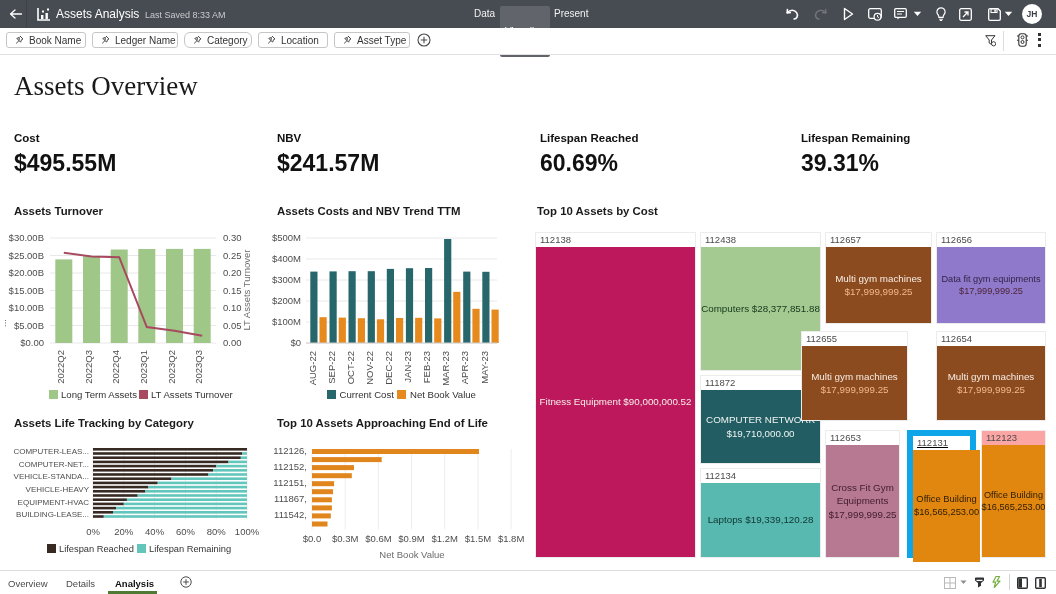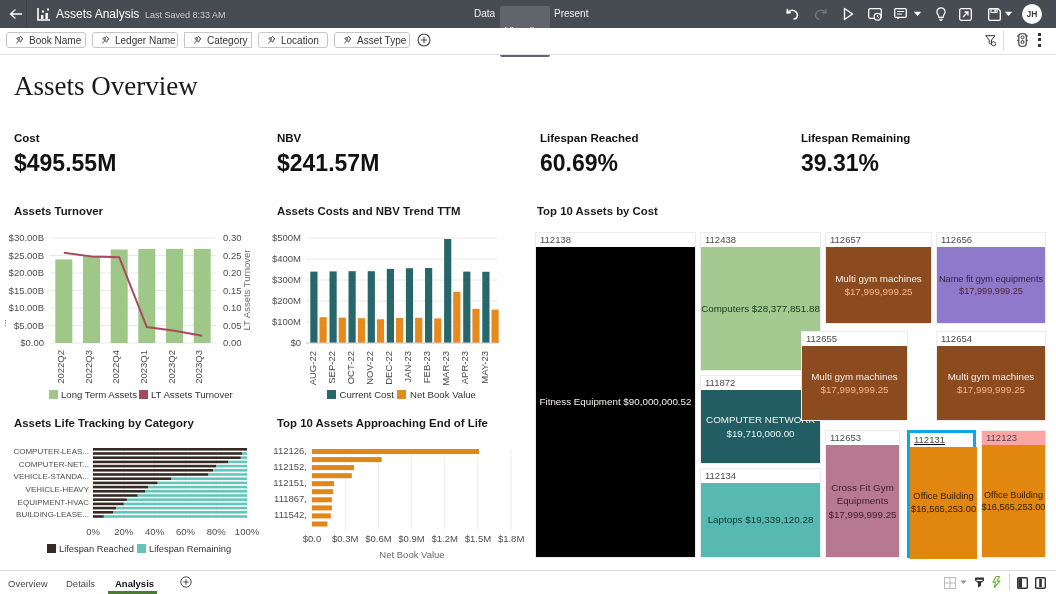--- a/index.html
+++ b/index.html
@@ -67,21 +67,21 @@
       <path d="M0.8 0.8 L4.5 5 L8.2 0.8 Z" fill="#fff"></path>
     </svg>
 <div class="abs" style="left:1022px;top:4px;width:20px;height:20px;border-radius:50%;background:#fff;color:#3b3f45;font-size:8.5px;font-weight:bold;text-align:center;line-height:20px;">JH</div>
 <div class="abs" style="left:0;top:28px;width:1056px;height:27px;background:#fff;border-bottom:1px solid #e2e2e2;"></div>
 <div class="abs" style="left:6px;top:32px;width:80px;height:16px;border:1px solid #c6c6c6;border-radius:3px;display:flex;align-items:center;padding-left:7px;font-size:10px;color:#333;"><svg width="10" height="10" style="margin-right:5px;flex:none">
         <path d="M6 1 L9 4 L7.6 4.6 L6.6 7.2 L5 5.6 L2.2 8.4 M5 5.6 L2.8 3.4 L5.4 2.4 Z" stroke="#4a4a4a" stroke-width="1" fill="none" stroke-linejoin="round"></path>
       </svg>Book Name</div>
 <div class="abs" style="left:92px;top:32px;width:86px;height:16px;border:1px solid #c6c6c6;border-radius:3px;display:flex;align-items:center;padding-left:7px;font-size:10px;color:#333;"><svg width="10" height="10" style="margin-right:5px;flex:none">
         <path d="M6 1 L9 4 L7.6 4.6 L6.6 7.2 L5 5.6 L2.2 8.4 M5 5.6 L2.8 3.4 L5.4 2.4 Z" stroke="#4a4a4a" stroke-width="1" fill="none" stroke-linejoin="round"></path>
       </svg>Ledger Name</div>
-<div class="abs" style="left:184px;top:32px;width:68px;height:16px;border:1px solid #c6c6c6;border-radius:0;display:flex;align-items:center;padding-left:7px;font-size:10px;color:#333;"><svg width="10" height="10" style="margin-right:5px;flex:none">
+<div class="abs" style="left:184px;top:32px;width:68px;height:16px;border:1px solid #c6c6c6;border-radius:6px;display:flex;align-items:center;padding-left:7px;font-size:10px;color:#333;"><svg width="10" height="10" style="margin-right:5px;flex:none">
         <path d="M6 1 L9 4 L7.6 4.6 L6.6 7.2 L5 5.6 L2.2 8.4 M5 5.6 L2.8 3.4 L5.4 2.4 Z" stroke="#4a4a4a" stroke-width="1" fill="none" stroke-linejoin="round"></path>
       </svg>Category</div>
 <div class="abs" style="left:258px;top:32px;width:70px;height:16px;border:1px solid #c6c6c6;border-radius:3px;display:flex;align-items:center;padding-left:7px;font-size:10px;color:#333;"><svg width="10" height="10" style="margin-right:5px;flex:none">
         <path d="M6 1 L9 4 L7.6 4.6 L6.6 7.2 L5 5.6 L2.2 8.4 M5 5.6 L2.8 3.4 L5.4 2.4 Z" stroke="#4a4a4a" stroke-width="1" fill="none" stroke-linejoin="round"></path>
       </svg>Location</div>
 <div class="abs" style="left:334px;top:32px;width:76px;height:16px;border:1px solid #c6c6c6;border-radius:3px;display:flex;align-items:center;padding-left:7px;font-size:10px;color:#333;"><svg width="10" height="10" style="margin-right:5px;flex:none">
         <path d="M6 1 L9 4 L7.6 4.6 L6.6 7.2 L5 5.6 L2.2 8.4 M5 5.6 L2.8 3.4 L5.4 2.4 Z" stroke="#4a4a4a" stroke-width="1" fill="none" stroke-linejoin="round"></path>
       </svg>Asset Type</div>
 <svg style="position:absolute;left:417px;top:33px" width="14" height="14">
       <circle cx="7" cy="7" r="6" stroke="#4a4a4a" stroke-width="1.1" fill="none"></circle>
@@ -201,21 +201,21 @@
       <text x="217.5" y="123" font-size="9.5" fill="#4d4d4d" text-anchor="end" transform="rotate(-90 217.5 123)">MAY-23</text>
       <line x1="36" y1="115" x2="227" y2="115" stroke="#cfcfcf" stroke-width="1"></line>
       <rect x="57" y="162" width="9" height="9" fill="#27676c"></rect>
       <text x="69.5" y="170" font-size="9.6" fill="#333">Current Cost</text>
       <rect x="127" y="162" width="9" height="9" fill="#e68a1e"></rect>
       <text x="140" y="170" font-size="9.6" fill="#333">Net Book Value</text>
     </svg>
 <div class="abs ttl" style="left:537px;top:205px;">Top 10 Assets by Cost</div>
 <div class="abs" style="left:535px;top:232px;width:161px;height:326px;border:1px solid #ececec;background:#fff;">
       <div style="height:14px;padding:1px 0 0 4px;font-size:9.5px;color:#4a4a4a;">112138</div>
-      <div style="position:absolute;left:0;top:14px;width:159px;height:310px;background:#000000;display:flex;flex-direction:column;align-items:center;justify-content:center;text-align:center;font-size:9.8px;line-height:1.35;">
+      <div style="position:absolute;left:0;top:14px;width:159px;height:310px;background:#be185d;display:flex;flex-direction:column;align-items:center;justify-content:center;text-align:center;font-size:9.8px;line-height:1.35;">
         <div style="color:#f3efe9;padding:0 1px;white-space:nowrap;">Fitness Equipment $90,000,000.52</div>
       </div>
     </div>
 <div class="abs" style="left:700px;top:232px;width:121px;height:139px;border:1px solid #ececec;background:#fff;">
       <div style="height:14px;padding:1px 0 0 4px;font-size:9.5px;color:#4a4a4a;">112438</div>
       <div style="position:absolute;left:0;top:14px;width:119px;height:123px;background:#a4ca92;display:flex;flex-direction:column;align-items:center;justify-content:center;text-align:center;font-size:9.8px;line-height:1.35;">
         <div style="color:#15391a;padding:0 1px;white-space:nowrap;">Computers $28,377,851.88</div>
       </div>
     </div>
 <div class="abs" style="left:700px;top:375px;width:121px;height:89px;border:1px solid #ececec;background:#fff;">
@@ -234,21 +234,21 @@
 <div class="abs" style="left:825px;top:232px;width:107px;height:92px;border:1px solid #ececec;background:#fff;">
       <div style="height:14px;padding:1px 0 0 4px;font-size:9.5px;color:#4a4a4a;">112657</div>
       <div style="position:absolute;left:0;top:14px;width:105px;height:76px;background:#8c4a1f;display:flex;flex-direction:column;align-items:center;justify-content:center;text-align:center;font-size:9.8px;line-height:1.35;">
         <div style="color:#f6ede4;padding:0 1px;white-space:nowrap;">Multi gym machines</div>
         <div style="color:#f0b988;padding:0 1px;white-space:nowrap;">$17,999,999.25</div>
       </div>
     </div>
 <div class="abs" style="left:936px;top:232px;width:110px;height:92px;border:1px solid #ececec;background:#fff;">
       <div style="height:14px;padding:1px 0 0 4px;font-size:9.5px;color:#4a4a4a;">112656</div>
       <div style="position:absolute;left:0;top:14px;width:108px;height:76px;background:#8f79cb;display:flex;flex-direction:column;align-items:center;justify-content:center;text-align:center;font-size:9.2px;line-height:1.35;">
-        <div style="color:#30254a;padding:0 1px;white-space:nowrap;">Name fit gym equipments</div>
+        <div style="color:#30254a;padding:0 1px;white-space:nowrap;">Data fit gym equipments</div>
         <div style="color:#4d2438;padding:0 1px;white-space:nowrap;">$17,999,999.25</div>
       </div>
     </div>
 <div class="abs" style="left:801px;top:331px;width:107px;height:90px;border:1px solid #ececec;background:#fff;">
       <div style="height:14px;padding:1px 0 0 4px;font-size:9.5px;color:#4a4a4a;">112655</div>
       <div style="position:absolute;left:0;top:14px;width:105px;height:74px;background:#8c4a1f;display:flex;flex-direction:column;align-items:center;justify-content:center;text-align:center;font-size:9.8px;line-height:1.35;">
         <div style="color:#f6ede4;padding:0 1px;white-space:nowrap;">Multi gym machines</div>
         <div style="color:#f0b988;padding:0 1px;white-space:nowrap;">$17,999,999.25</div>
       </div>
     </div>
@@ -260,21 +260,21 @@
       </div>
     </div>
 <div class="abs" style="left:825px;top:430px;width:75px;height:128px;border:1px solid #ececec;background:#fff;">
       <div style="height:14px;padding:1px 0 0 4px;font-size:9.5px;color:#4a4a4a;">112653</div>
       <div style="position:absolute;left:0;top:14px;width:73px;height:112px;background:#b77892;display:flex;flex-direction:column;align-items:center;justify-content:center;text-align:center;font-size:9.8px;line-height:1.35;">
         <div style="color:#44202e;padding:0 1px;white-space:nowrap;">Cross Fit Gym</div>
         <div style="color:#44202e;padding:0 1px;white-space:nowrap;">Equipments</div>
         <div style="color:#44202e;padding:0 1px;white-space:nowrap;">$17,999,999.25</div>
       </div>
     </div>
-<div class="abs" style="left:907px;top:430px;width:69px;height:128px;border:3px solid #0ea5e9;background:#fff;text-decoration:underline;">
+<div class="abs" style="left:907px;top:430px;width:69px;height:128px;border:6px solid #0ea5e9;background:#fff;text-decoration:underline;">
       <div style="height:14px;padding:1px 0 0 4px;font-size:9.5px;color:#4a4a4a;">112131</div>
       <div style="position:absolute;left:0;top:14px;width:67px;height:112px;background:#e1860f;display:flex;flex-direction:column;align-items:center;justify-content:center;text-align:center;font-size:9.4px;line-height:1.35;">
         <div style="color:#332003;padding:0 1px;white-space:nowrap;">Office Building</div>
         <div style="color:#332003;padding:0 1px;white-space:nowrap;">$16,565,253.00</div>
       </div>
     </div>
 <div class="abs" style="left:981px;top:430px;width:65px;height:128px;border:1px solid #ececec;background:#fca5a5;">
       <div style="height:14px;padding:1px 0 0 4px;font-size:9.5px;color:#4a4a4a;">112123</div>
       <div style="position:absolute;left:0;top:14px;width:63px;height:112px;background:#e1860f;display:flex;flex-direction:column;align-items:center;justify-content:center;text-align:center;font-size:9.2px;line-height:1.35;">
         <div style="color:#332003;padding:0 1px;white-space:nowrap;">Office Building</div>

